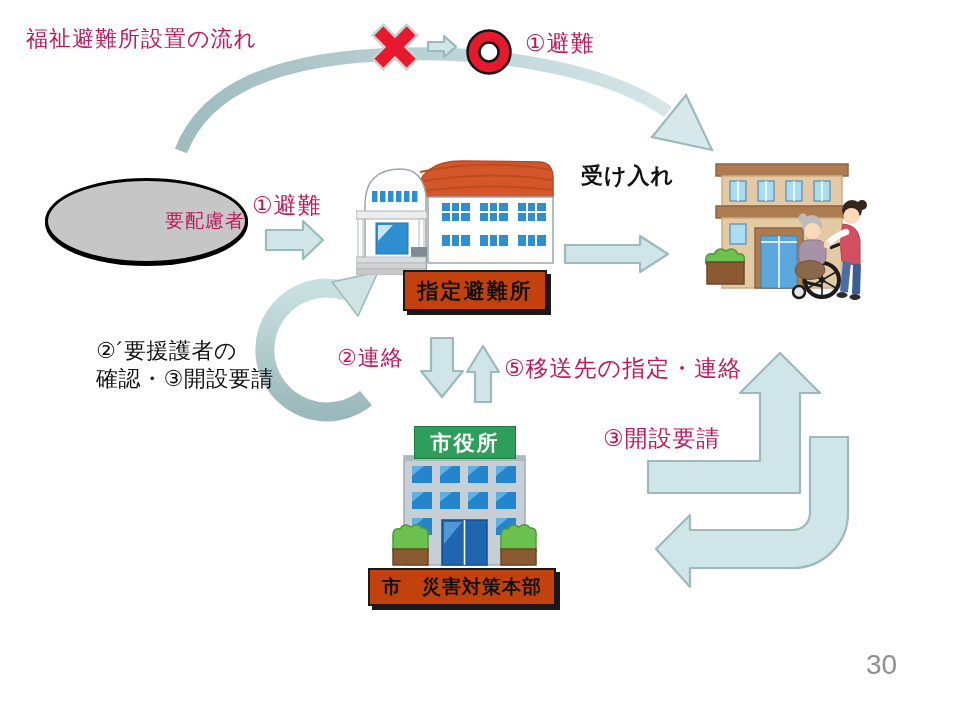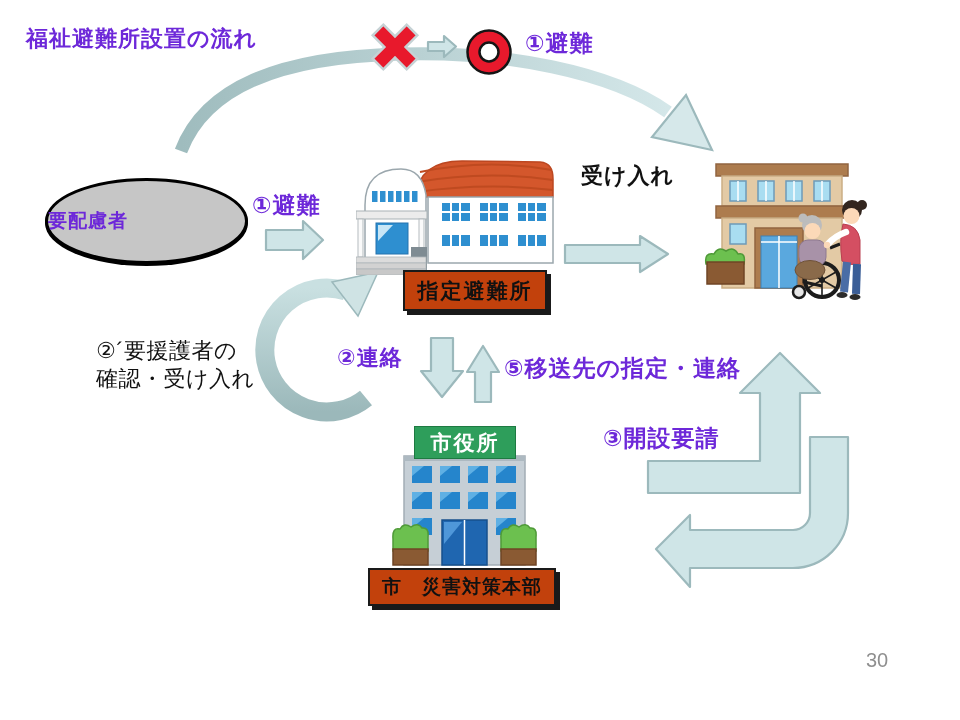--- a/index.html
+++ b/index.html
@@ -1,31 +1,31 @@
 <!DOCTYPE html>
 <html><head>
 <meta charset="utf-8">
 <style>
   html,body{margin:0;padding:0;background:#fff;}
   .canvas{position:relative;width:960px;height:720px;background:#ffffff;overflow:hidden;
           font-family:"Liberation Sans","DejaVu Sans",sans-serif;color:#111;}
   .layer{position:absolute;left:0;top:0;width:960px;height:720px;}
-  .t{position:absolute;white-space:pre;color:#6d28d9;font-weight:700;letter-spacing:1px;}
+  .t{position:absolute;white-space:pre;color:#be185d;font-weight:400;letter-spacing:1px;}
   .flow{fill:#cfe5e7;stroke:#9cb9bc;stroke-width:2.2;stroke-linejoin:round;}
   .labelbox{position:absolute;background:#c2410c;border:2px solid #1a1a1a;
             box-shadow:4px 4px 0 #1a1a1a;display:flex;align-items:center;justify-content:center;
             font-weight:700;z-index:4;}
   .ellipse{position:absolute;left:45px;top:178px;width:197px;height:80px;border-radius:50%;
            background:#c6c6c6;border:3px solid #000;box-shadow:0 2px 0 #000;
-           display:flex;align-items:center;justify-content:flex-start;z-index:3;}
+           display:flex;align-items:center;justify-content:flex-end;z-index:3;}
   .sign{position:absolute;left:414px;top:426px;width:100px;height:31px;background:#2e9e5b;
         border:1px solid #1e7a42;color:#fff;font-weight:700;font-size:21px;
         display:flex;align-items:center;justify-content:center;z-index:4;letter-spacing:2px;}
   .bsvg{position:absolute;z-index:2;}
-  .pagenum{position:absolute;left:866px;top:649px;font-size:20px;color:#8f8f8f;font-weight:400;}
+  .pagenum{position:absolute;left:866px;top:649px;font-size:28px;color:#8f8f8f;font-weight:400;}
 </style>
 </head>
 <body>
 
 <div class="canvas">
 
   <svg class="layer" viewBox="0 0 960 720">
     <defs>
       <linearGradient id="arcGrad" x1="0" y1="0" x2="1" y2="0">
         <stop offset="0" stop-color="#9fbcbe"></stop>
@@ -188,21 +188,21 @@
     <span class="t" style="position:static;font-size:19px;">要配慮者</span>
   </div>
 
   <div class="t" style="left:252px;top:190px;font-size:23px;">①避難</div>
   <div style="position:absolute;left:561px;top:162px;font-size:22px;font-weight:600;line-height:27px;letter-spacing:1px;">
     <div style="padding-left:20px;">受け入れ</div>
   </div>
   <div class="t" style="left:337px;top:343px;font-size:22px;">②連絡</div>
   <div style="position:absolute;left:96px;top:337px;font-size:22px;font-weight:400;line-height:28px;letter-spacing:0.5px;">
     <div>②´要援護者の</div>
-    <div>確認・受け入れ</div>
+    <div>確認・③開設要請</div>
   </div>
   <div class="t" style="left:504px;top:353px;font-size:23px;">⑤移送先の指定・連絡</div>
   <div class="t" style="left:603px;top:423px;font-size:23px;">③開設要請</div>
 
   <div class="labelbox" style="left:403px;top:270px;width:140px;height:37px;font-size:21px;letter-spacing:2px;">指定避難所</div>
   <div class="labelbox" style="left:368px;top:568px;width:184px;height:34px;font-size:19px;letter-spacing:1px;">市　災害対策本部</div>
 
   <div class="pagenum">30</div>
 
 </div>

